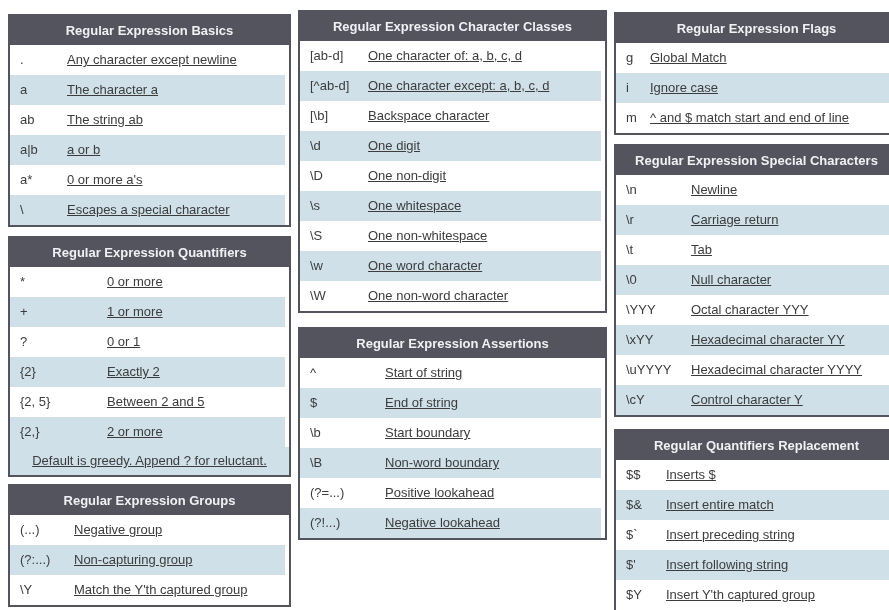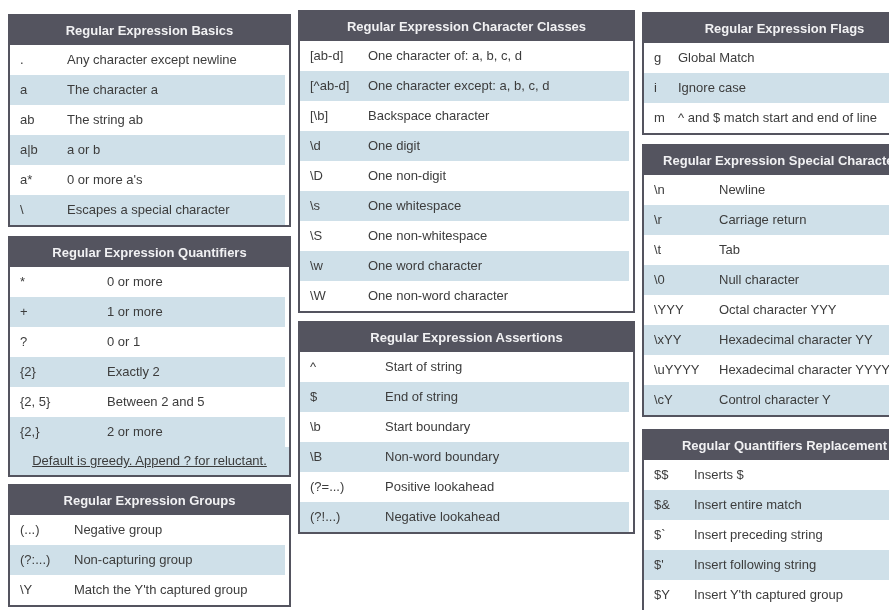--- a/index.html
+++ b/index.html
@@ -11,59 +11,59 @@
     --page-bg:#ffffff;
   }
   html,body{margin:0;padding:0;background:var(--page-bg);}
   body{font-family:"Liberation Sans",sans-serif;}
   #sheet{
     position:relative;width:889px;height:610px;box-sizing:border-box;
     display:flex;align-items:flex-start;gap:7px;padding-left:8px;overflow:hidden;
   }
   .col{display:flex;flex-direction:column;flex:0 0 auto;}
   .col-0{width:283px;}
-  .col-1{width:337px;}
+  .col-1{width:309px;}
   .col-2{width:285px;}
   .card{
     box-sizing:border-box;width:100%;
     border:2px solid var(--header-bg);
     background:var(--row-bg);
   }
   .card-title{
     background:var(--header-bg);color:var(--header-text);
     font-size:13px;font-weight:bold;text-align:center;
     padding:8px 4px 7px;line-height:14px;
   }
   .rows{background:var(--row-bg);padding-right:4px;}
   .row{
     display:flex;align-items:center;background:var(--row-bg);
     padding:8px 0 8px 10px;font-size:13px;line-height:14px;color:var(--body-text);
   }
   .row.alt{background:var(--row-alt);}
   .term{flex:0 0 auto;white-space:pre;}
-  .desc{flex:1 1 auto;}
+  .desc{flex:1 1 auto;text-decoration:underline;}
   .tfoot{
     background:var(--row-alt);color:var(--body-text);
     font-size:13px;line-height:14px;text-align:center;padding:7px 2px;text-decoration:underline;
   }
   
   .t-basics      .term{width:47px;}
   .t-quantifiers .term{width:87px;}
   .t-groups      .term{width:54px;}
   .t-classes     .term{width:58px;}
   .t-assertions  .term{width:75px;}
   .t-flags       .term{width:24px;}
   .t-special     .term{width:65px;}
   .t-replacement .term{width:40px;}
   
   .t-basics{margin-top:14px;}
   .t-quantifiers{margin-top:9px;}
   .t-groups{margin-top:7px;}
   .t-classes{margin-top:10px;}
-  .t-assertions{margin-top:8px;}
+  .t-assertions{margin-top:14px;}
   .t-flags{margin-top:12px;}
   .t-special{margin-top:9px;}
   .t-replacement{margin-top:12px;}
 </style>
 </head>
 <body>
 
 <div id="sheet">
     <div class="col col-0">
   <section class="card t-basics">

